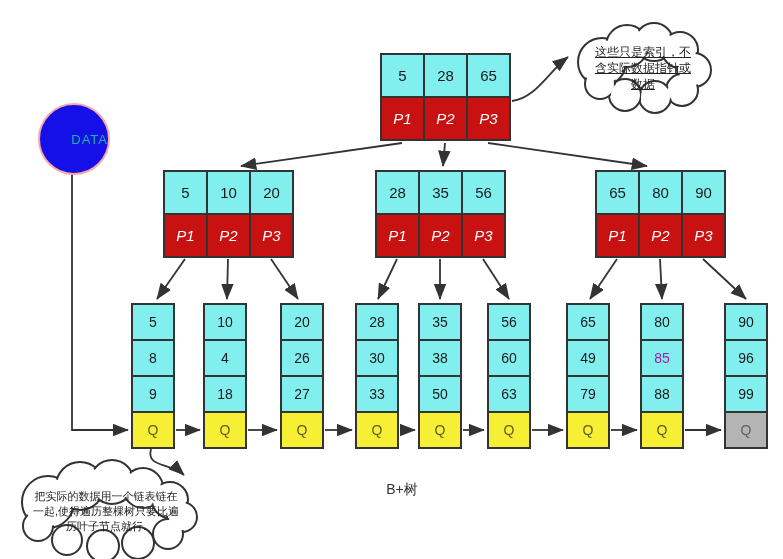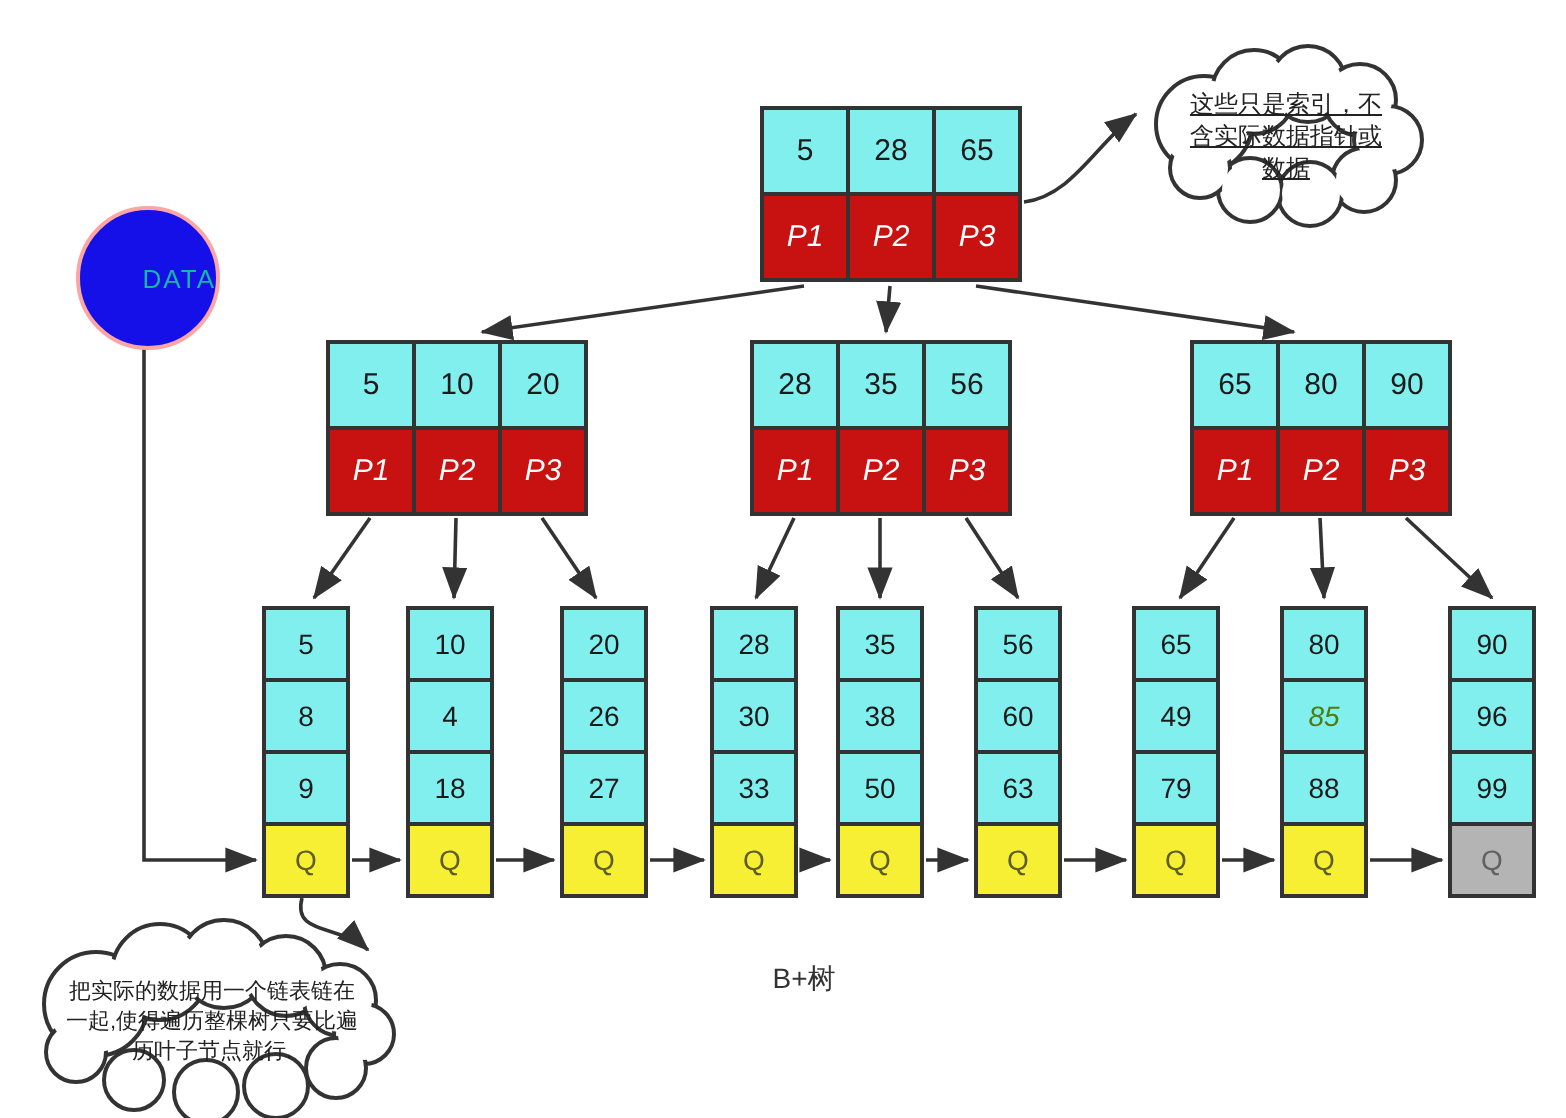--- a/index.html
+++ b/index.html
@@ -15,21 +15,21 @@
   .node .row .cell{border-right:2px solid #333;}
   .node .row .cell:last-child{border-right:none;}
   .node .keys .cell{background:var(--cell_cyan);color:#1a1a1a;border-bottom:2px solid #333;}
   .node .ptrs .cell{background:var(--pointer_red);color:#fff;font-style:italic;}
 
   
   .leaf{position:absolute;top:303px;width:40px;border:2px solid #333;background:#333;}
   .leaf .lcell{width:40px;height:34px;display:flex;align-items:center;justify-content:center;
                font-size:14px;color:#1a1a1a;background:var(--cell_cyan);border-bottom:2px solid #333;}
   .leaf .lcell:last-child{border-bottom:none;}
-  .leaf .lcell.muted{color:#4d7c0f;font-style:italic;}
+  .leaf .lcell.muted{color:#a21caf;}
   .leaf .q.yellow{background:var(--queue_yellow);color:#5d5d28;}
   .leaf .q.gray{background:var(--queue_gray);color:#616161;}
 
   
   .data-circle{position:absolute;left:38px;top:103px;width:68px;height:68px;border-radius:50%;
                background:var(--data_blue);border:2px solid #fca5a5;display:flex;align-items:center;
                justify-content:flex-end;color:#14b8a6;font-size:13px;letter-spacing:1px;}
 
   
   .cloud-text{position:absolute;color:#222;text-align:center;}

